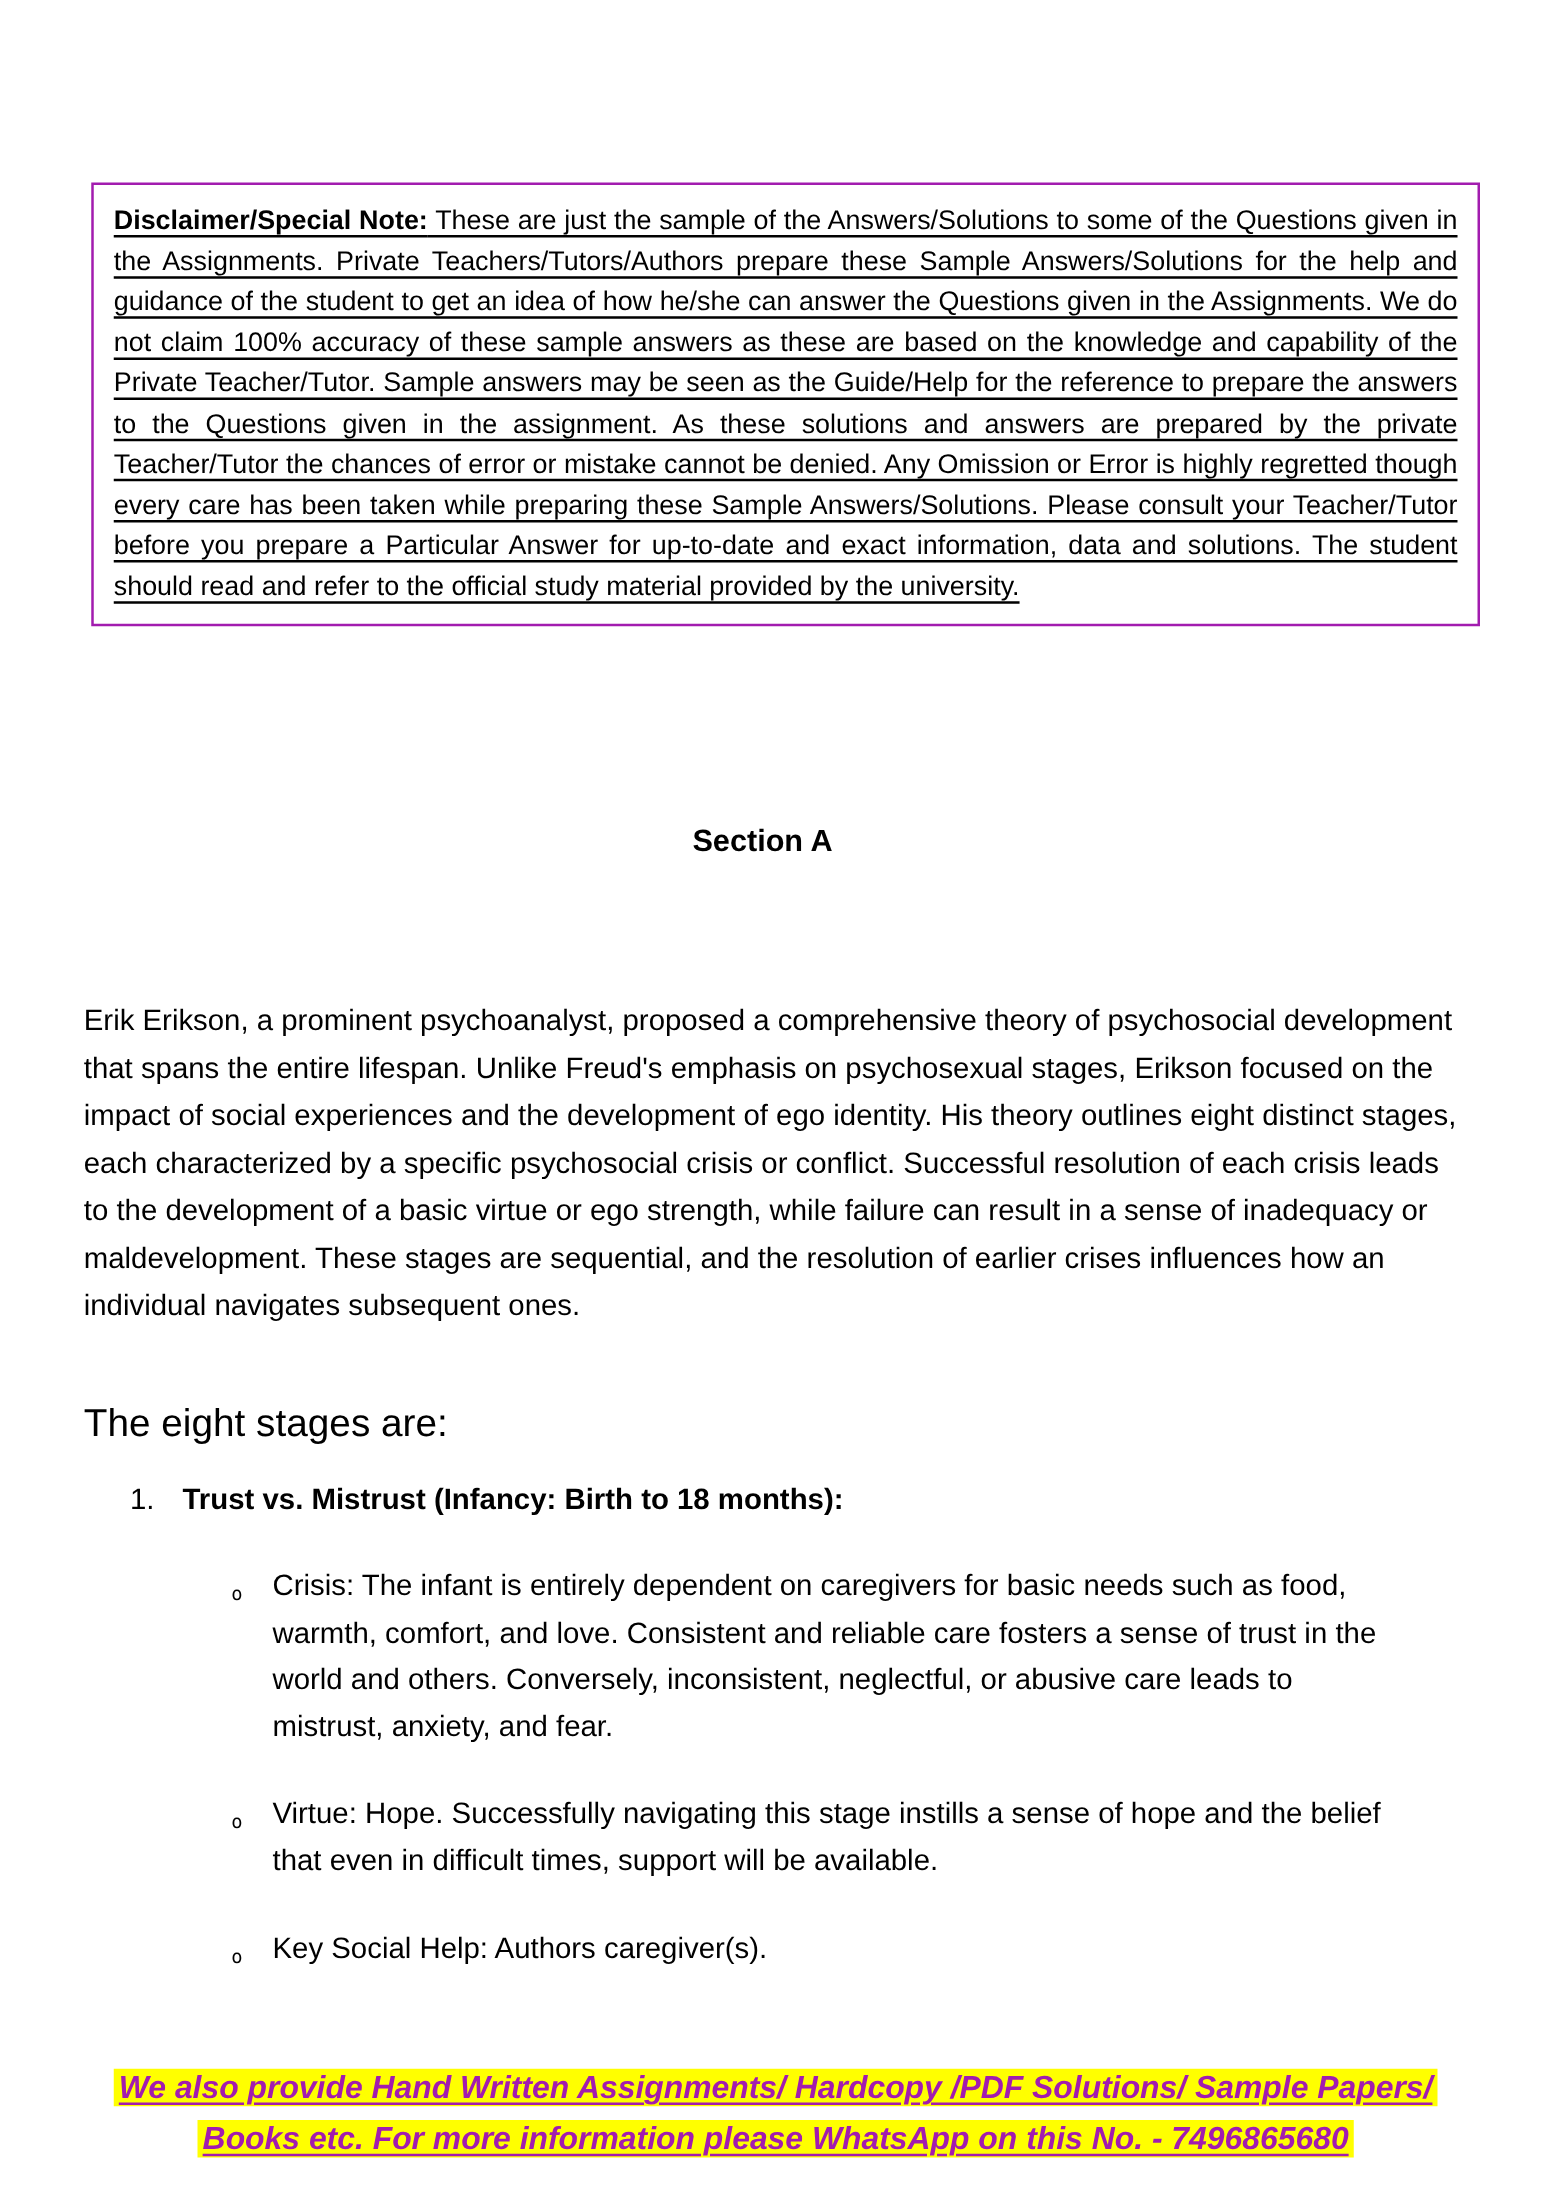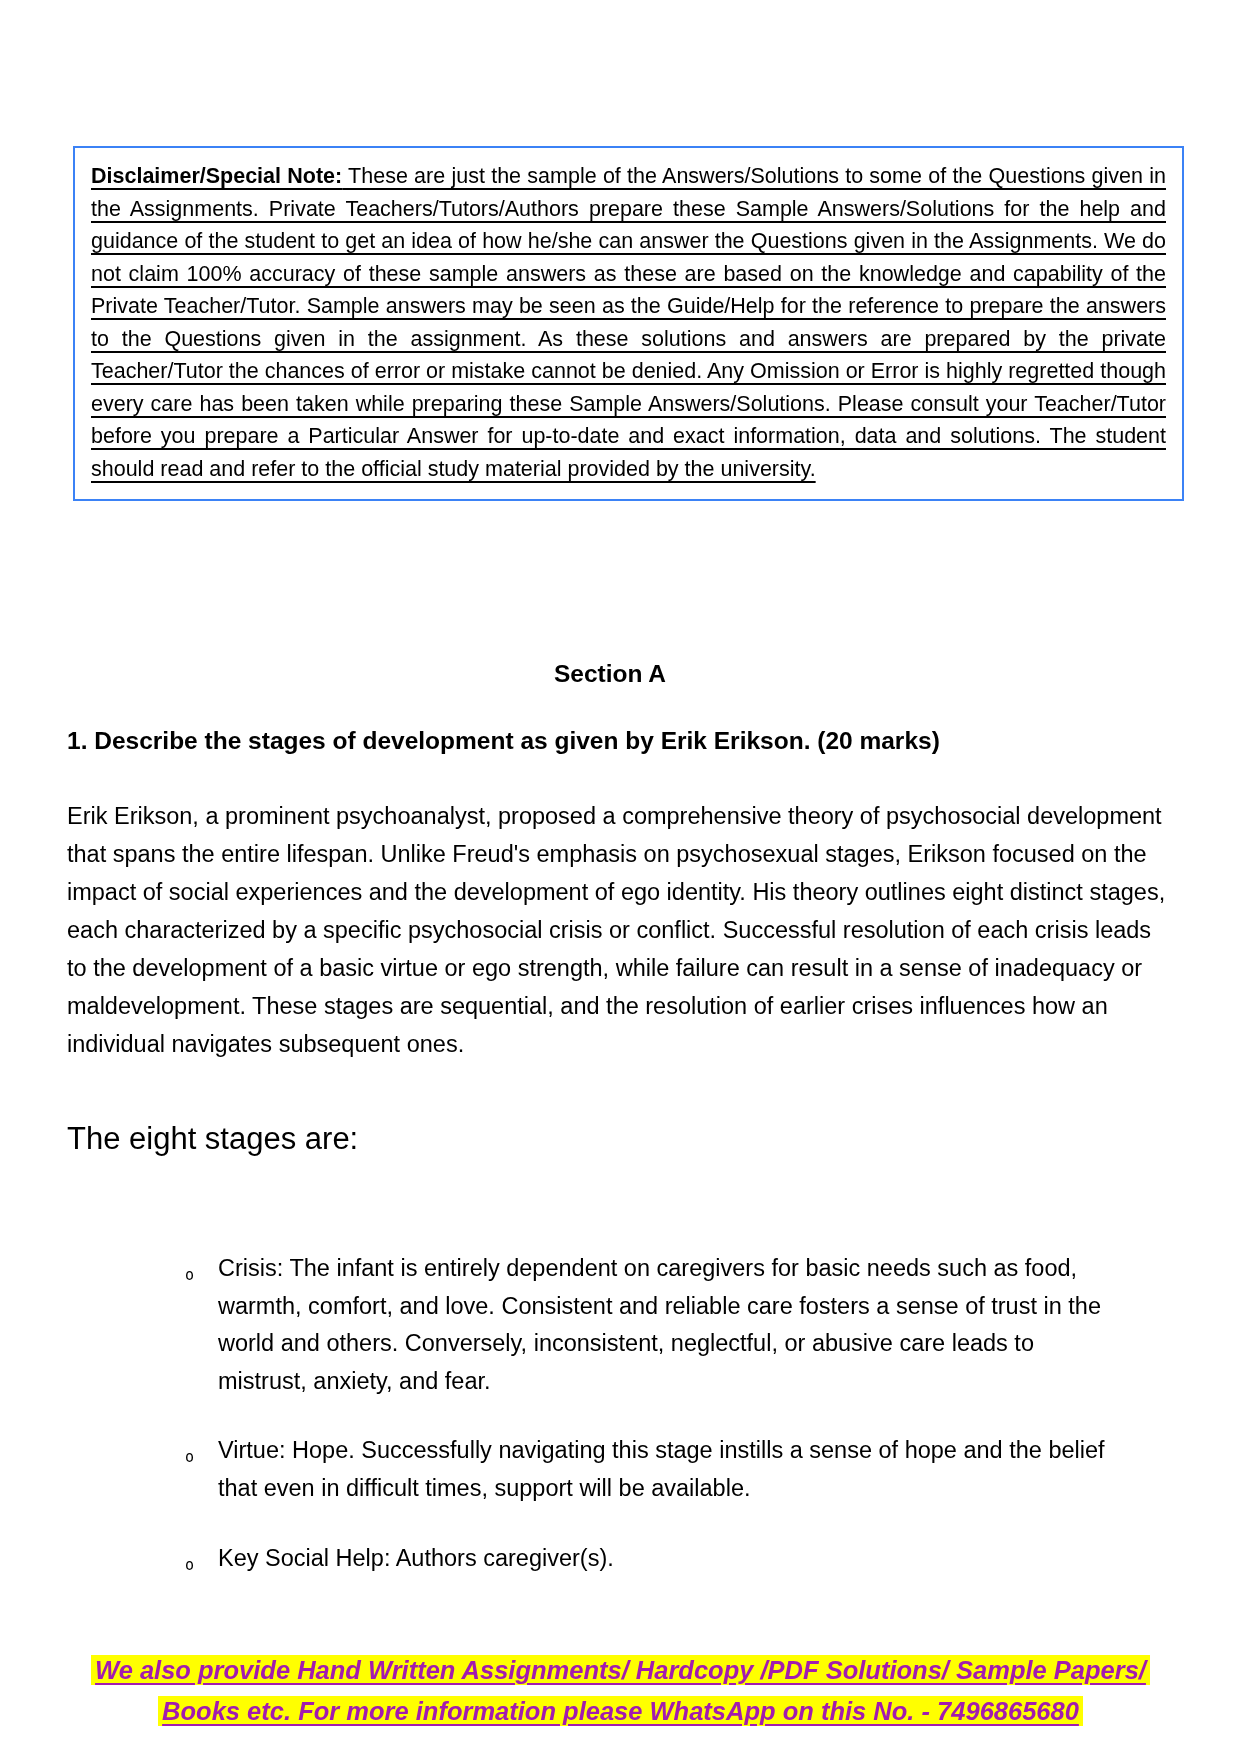--- a/index.html
+++ b/index.html
@@ -11,21 +11,21 @@
     background: #ffffff;
     color: #000000;
     font-family: "Liberation Sans", sans-serif;
     overflow: hidden;
   }
   .disclaimer-box {
     position: absolute;
     top: 146px;
     left: 73px;
     width: 1111px;
-    border: 2px solid #3b82f6;
+    border: 2px solid #a21caf;
     padding: 12px 16px 14px 16px;
   }
   .disclaimer-text {
     font-size: 21.5px;
     line-height: 32.5px;
     text-align: justify;
     text-decoration: underline;
     text-underline-offset: 5px;
     text-decoration-thickness: 1.5px;
   }
@@ -118,26 +118,28 @@
 <body>
 
 <div class="page">
 
   <div class="disclaimer-box">
     <p class="disclaimer-text"><span class="disclaimer-label">Disclaimer/Special Note:</span><span> These are just the sample of the Answers/Solutions to some of the Questions given in the Assignments. Private Teachers/Tutors/Authors prepare these Sample Answers/Solutions for the help and guidance of the student to get an idea of how he/she can answer the Questions given in the Assignments. We do not claim 100% accuracy of these sample answers as these are based on the knowledge and capability of the Private Teacher/Tutor. Sample answers may be seen as the Guide/Help for the reference to prepare the answers to the Questions given in the assignment. As these solutions and answers are prepared by the private Teacher/Tutor the chances of error or mistake cannot be denied. Any Omission or Error is highly regretted though every care has been taken while preparing these Sample Answers/Solutions. Please consult your Teacher/Tutor before you prepare a Particular Answer for up-to-date and exact information, data and solutions. The student should read and refer to the official study material provided by the university.</span></p>
   </div>
 
   <div class="section-heading">Section A</div>
 
-  <div class="question-title">1. Describe the stages of development as given by Erik Erikson. (20 marks)</div>
 
   <div class="intro-paragraph">Erik Erikson, a prominent psychoanalyst, proposed a comprehensive theory of psychosocial development that spans the entire lifespan. Unlike Freud's emphasis on psychosexual stages, Erikson focused on the impact of social experiences and the development of ego identity. His theory outlines eight distinct stages, each characterized by a specific psychosocial crisis or conflict. Successful resolution of each crisis leads to the development of a basic virtue or ego strength, while failure can result in a sense of inadequacy or maldevelopment. These stages are sequential, and the resolution of earlier crises influences how an individual navigates subsequent ones.</div>
 
   <div class="stages-lead">The eight stages are:</div>
 
+  <div class="stage-head">
+    <span class="stage-number">1.</span><span class="stage-title">Trust vs. Mistrust (Infancy: Birth to 18 months):</span>
+  </div>
 
   <div class="bullet bullet-crisis">
     <span class="bullet-marker">o</span>
     <div class="bullet-body"><span class="bullet-label">Crisis:</span><span> The infant is entirely dependent on caregivers for basic needs such as food, warmth, comfort, and love. Consistent and reliable care fosters a sense of trust in the world and others. Conversely, inconsistent, neglectful, or abusive care leads to mistrust, anxiety, and fear.</span></div>
   </div>
 
   <div class="bullet bullet-virtue">
     <span class="bullet-marker">o</span>
     <div class="bullet-body"><span class="bullet-label">Virtue:</span><span> Hope. Successfully navigating this stage instills a sense of hope and the belief that even in difficult times, support will be available.</span></div>
   </div>

